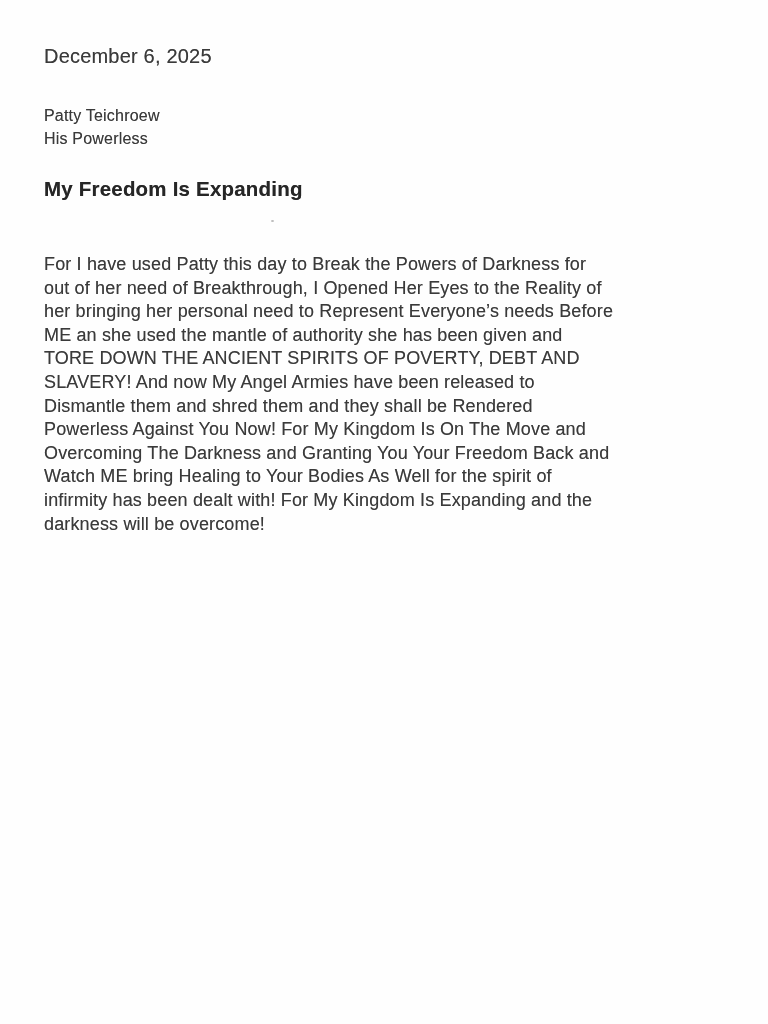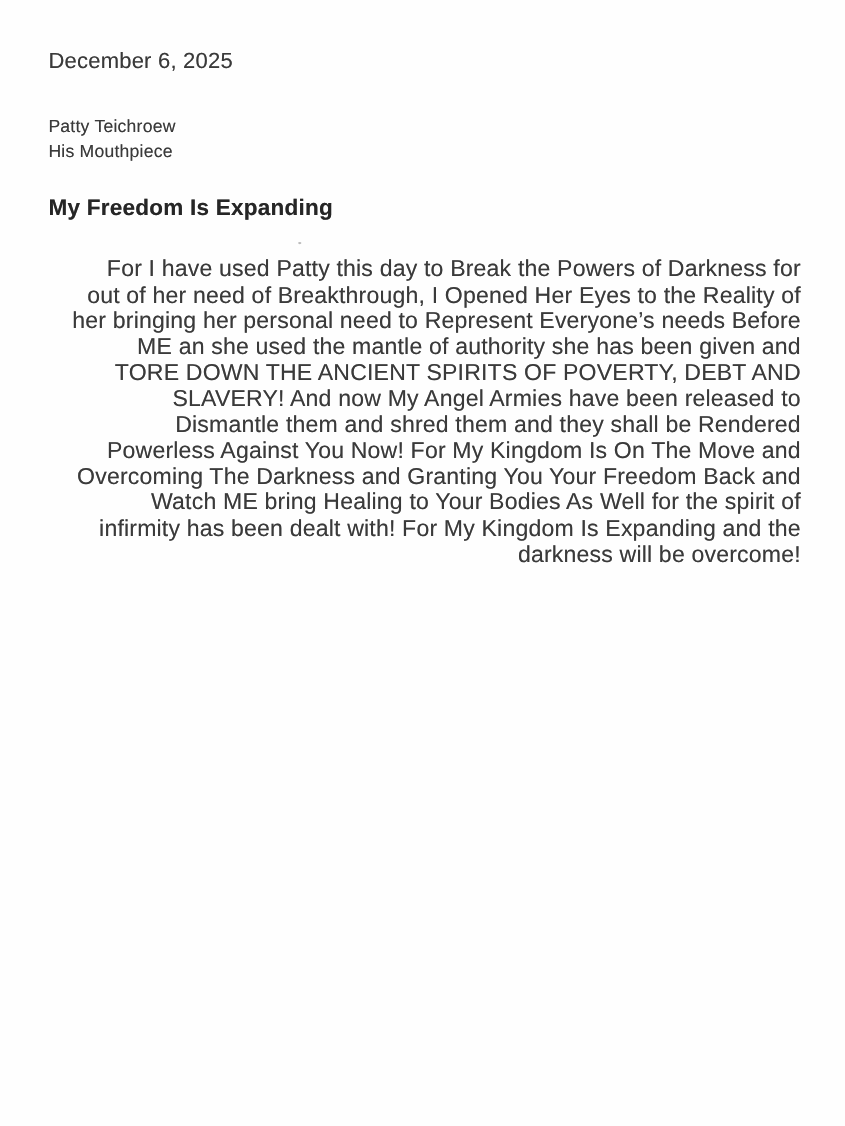--- a/index.html
+++ b/index.html
@@ -44,49 +44,48 @@
   .letter-heading {
     margin-top: 27px;
     font-size: 20.5px;
     line-height: 24px;
     font-weight: bold;
     color: var(--heading);
     letter-spacing: 0.2px;
     text-shadow: 0 0 0.5px rgba(38,38,38,0.55);
   }
   .letter-body {
-    margin-top: 32px;
-    font-size: 21px;
+    margin-top: 52px;
+    font-size: 18px;
     line-height: 23.6px;
     color: var(--text);
     letter-spacing: 0.15px;
     white-space: pre;
     text-shadow: 0 0 0.5px rgba(58,58,58,0.5);
-    text-align: right;
   }
   .scan-speck {
     position: absolute;
     left: 271px;
     top: 220px;
     width: 3px;
     height: 2px;
     border-radius: 50%;
     background: var(--speck);
   }
 </style>
 </head>
 <body>
 
 <div class="page">
 
   <div class="letter-date">December 6, 2025</div>
 
   <div class="author-block">
     <div class="author-line">Patty Teichroew</div>
-    <div class="author-line">His Mouthpiece</div>
+    <div class="author-line">His Powerless</div>
   </div>
 
   <div class="letter-heading">My Freedom Is Expanding</div>
 
   <div class="letter-body">For I have used Patty this day to Break the Powers of Darkness for
 out of her need of Breakthrough, I Opened Her Eyes to the Reality of
 her bringing her personal need to Represent Everyone’s needs Before
 ME an she used the mantle of authority she has been given and
 TORE DOWN THE ANCIENT SPIRITS OF POVERTY, DEBT AND
 SLAVERY! And now My Angel Armies have been released to

